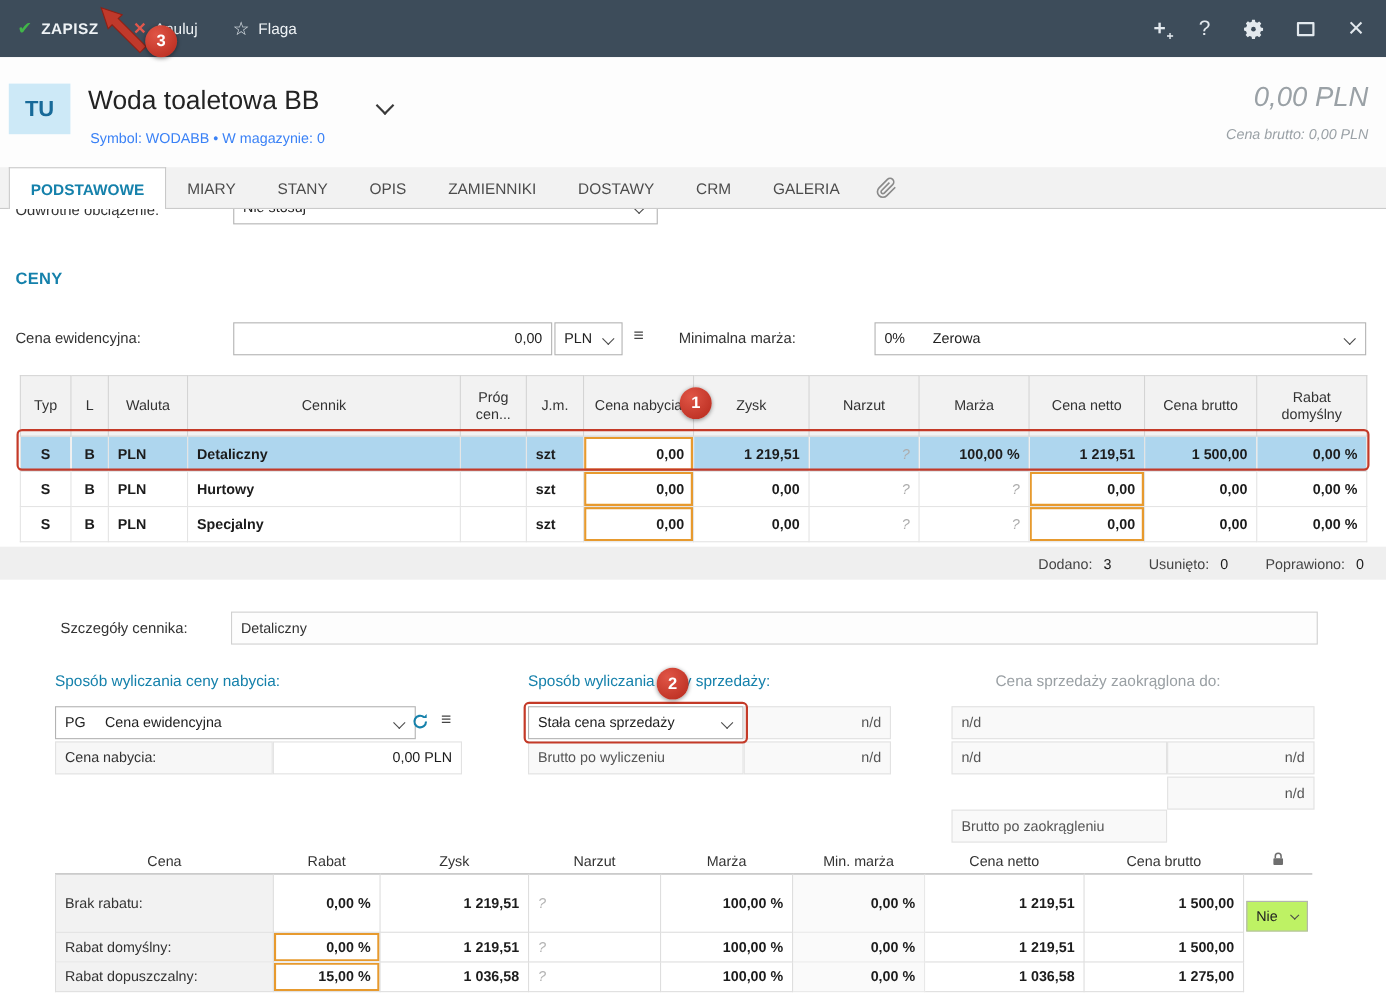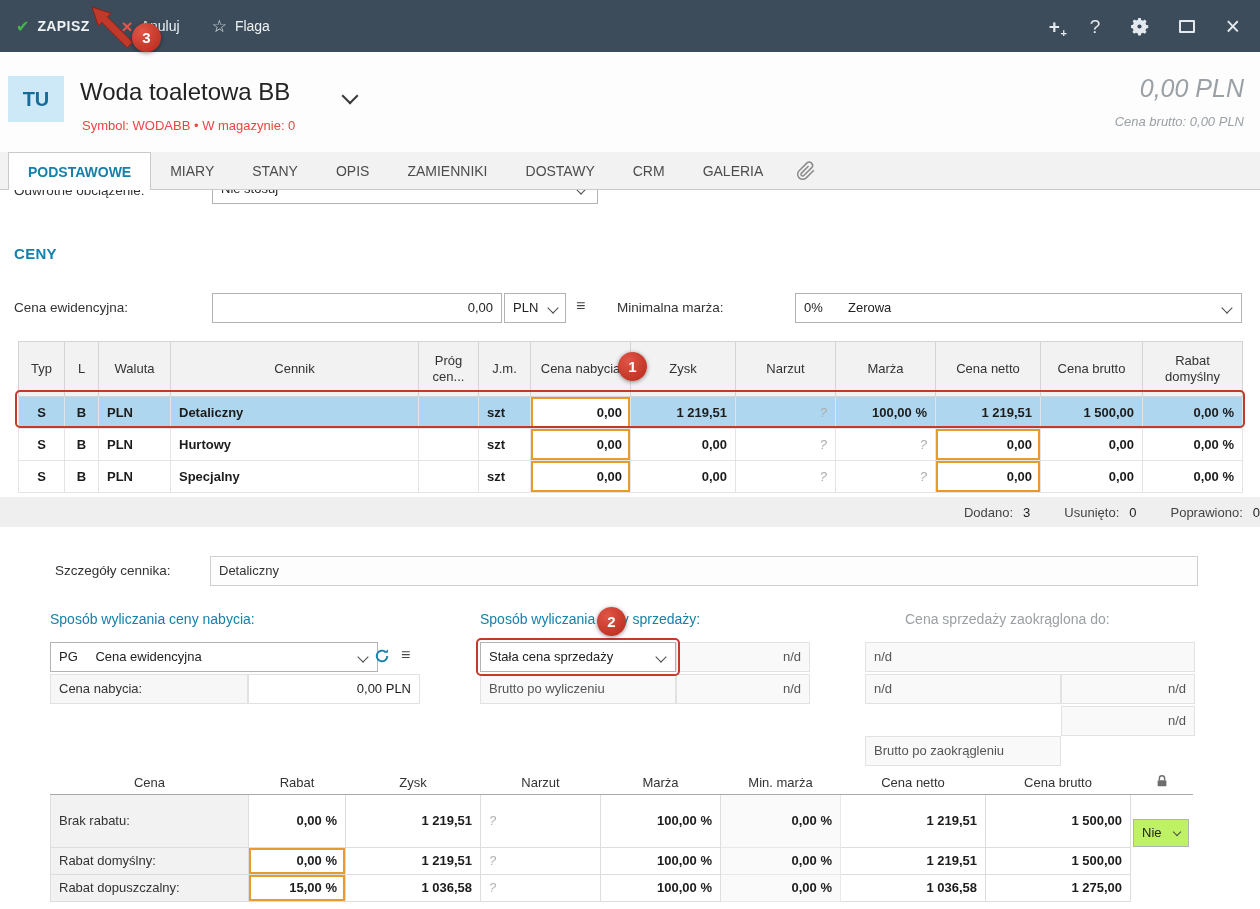--- a/index.html
+++ b/index.html
@@ -23,21 +23,21 @@
   .max-icon span{display:inline-block;width:12px;height:9px;border:2px solid #e3e9ee;border-radius:1px;}
   .close-icon{font-size:25px;}
 
   
   .header{position:absolute;left:0;top:52px;width:1260px;height:100px;background:#fdfdfd;}
   .avatar{position:absolute;left:8px;top:24px;width:56px;height:46px;background:#cde9f7;color:#186a99;
           font-size:20px;font-weight:bold;display:flex;align-items:center;justify-content:center;}
   .title{position:absolute;left:80px;top:26px;font-size:24px;color:#232323;}
   .title-chevron{position:absolute;left:344px;top:38px;width:10px;height:10px;
                  border-right:2px solid #3a3a3a;border-bottom:2px solid #3a3a3a;transform:rotate(45deg);}
-  .subtitle{position:absolute;left:82px;top:66px;font-size:13px;color:#ef4444;}
+  .subtitle{position:absolute;left:82px;top:66px;font-size:13px;color:#3b82f6;}
   .hdr-price{position:absolute;right:16px;top:22px;font-size:25px;color:#9aa1a6;font-style:italic;}
   .hdr-price-sub{position:absolute;right:16px;top:62px;font-size:13px;color:#9aa1a6;font-style:italic;}
 
   
   .tabbar{position:absolute;left:0;top:152px;width:1260px;height:38px;background:#f2f2f2;
           border-bottom:1px solid #cbcbcb;display:flex;align-items:stretch;box-sizing:border-box;padding-left:8px;}
   .tab{display:flex;align-items:center;padding:0 19px;font-size:14px;color:#4c4c4c;}
   .tab.active{background:#fff;border:1px solid #c9c9c9;border-bottom:none;color:#1581ab;font-weight:bold;margin-bottom:-1px;}
   .clip-icon{display:flex;align-items:center;margin-left:14px;}
 
@@ -69,21 +69,21 @@
   .price-table td{border:1px solid #e4e4e4;height:32px;font-size:13px;font-weight:bold;color:#1c1c1c;
                   padding:0 8px;background:#fff;box-sizing:border-box;overflow:hidden;white-space:nowrap;}
   .price-table tr.selected td{background:#aed6ee;}
   .price-table td.edit{box-shadow:inset 0 0 0 2px #e79a2e;background:#fff !important;}
   .price-table td.q{color:#adadad;font-weight:normal;font-style:italic;}
   .c-c{text-align:center;padding:0 2px !important;}
   .c-l{text-align:left;}
   .c-r{text-align:right;}
 
   .sum-strip{position:absolute;left:0;top:307px;width:1260px;height:30px;background:#efefef;
-             display:flex;align-items:center;justify-content:flex-end;box-sizing:border-box;
+             display:flex;align-items:center;justify-content:flex-end;padding-right:20px;box-sizing:border-box;
              font-size:13px;color:#444;}
   .sum-lbl{margin-left:34px;}
   .sum-val{margin-left:10px;color:#1c1c1c;}
 
   .szcz-label{left:55px;top:373px;}
   .szcz-input{left:210px;top:366px;width:988px;background:#fdfdfd;border-color:#d0d0d0;color:#333;}
 
   .panel-title{position:absolute;font-size:14px;color:#1581ab;}
   .panel-title.dis{color:#9aa0a4;}
   .pt1{left:50px;top:421px;} .pt2{left:480px;top:421px;} .pt3{left:865px;top:421px;margin-left:40px;}

